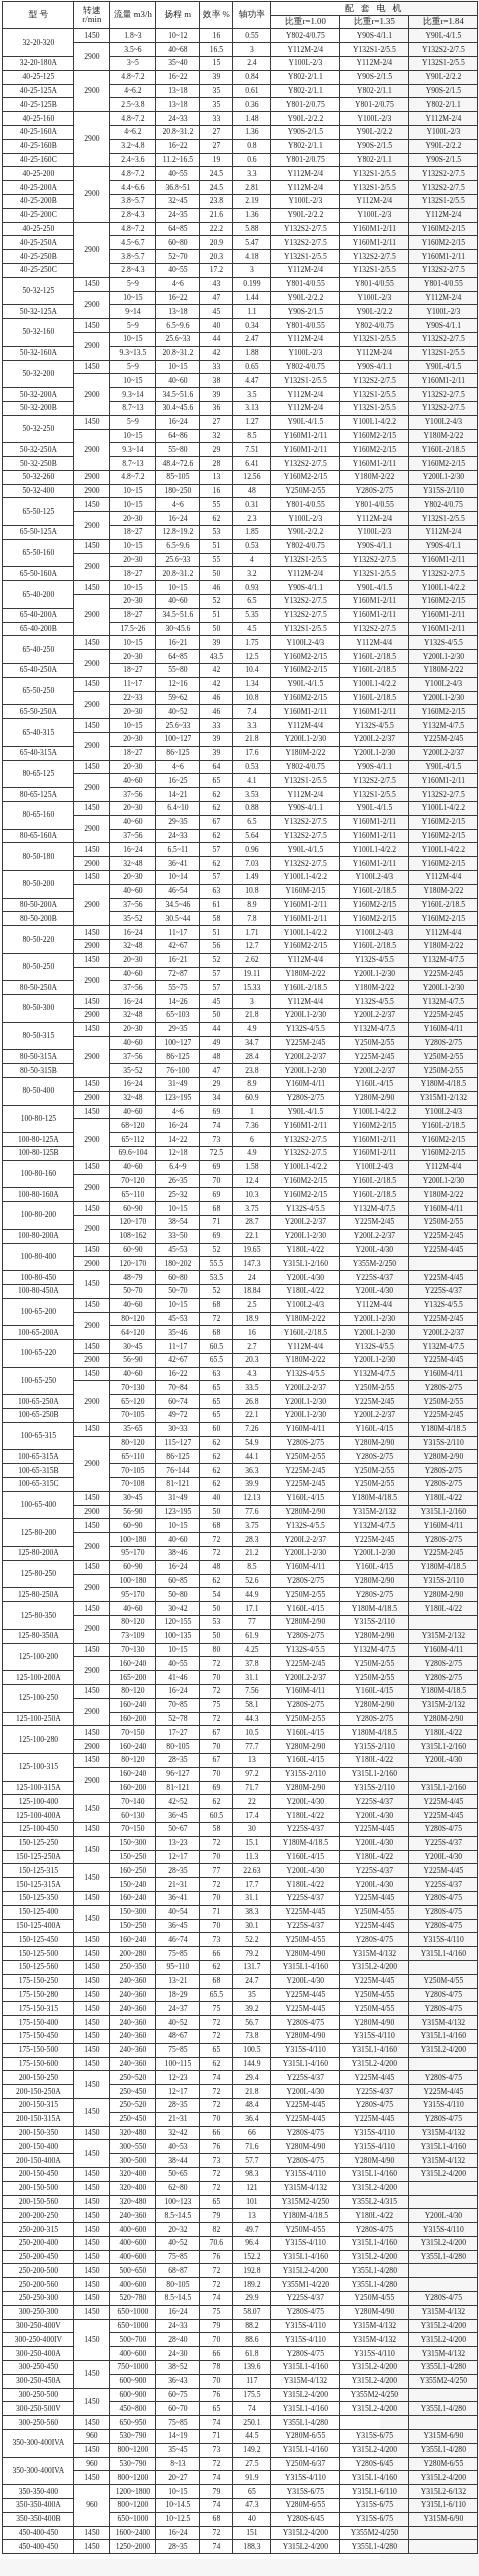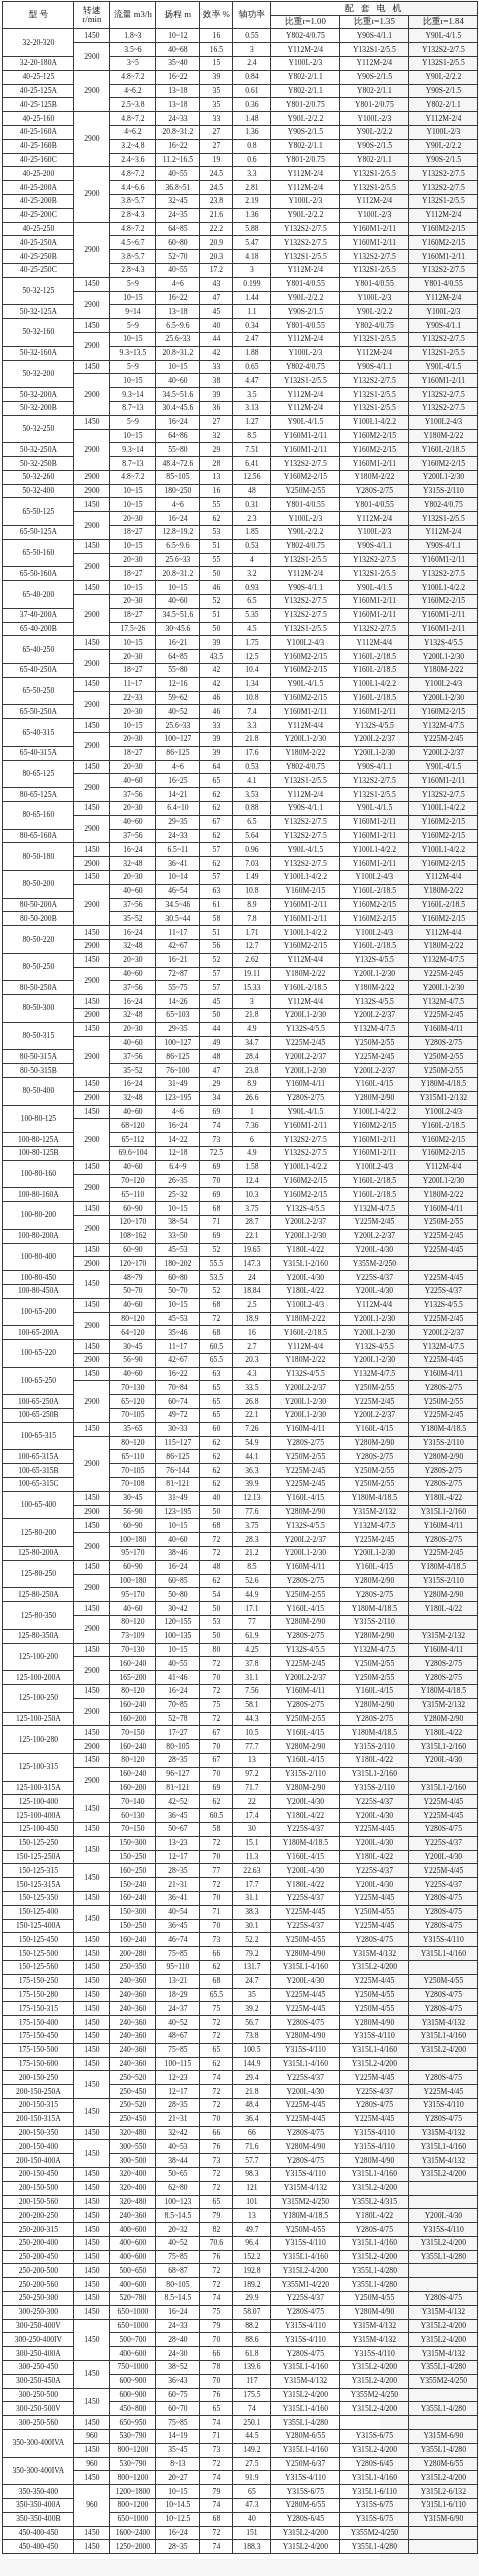--- a/index.html
+++ b/index.html
@@ -481,21 +481,21 @@
           <td rowspan="3">2900</td>
           <td>20~30</td>
           <td>40~60</td>
           <td>52</td>
           <td>6.5</td>
           <td>Y132S2-2/7.5</td>
           <td>Y160M1-2/11</td>
           <td>Y160M2-2/15</td>
         </tr>
         <tr>
-          <td>37-40-200A</td>
+          <td>65-40-200A</td>
           <td>18~27</td>
           <td>34.5~51.6</td>
           <td>51</td>
           <td>5.35</td>
           <td>Y132S2-2/7.5</td>
           <td>Y160M1-2/11</td>
           <td>Y160M1-2/11</td>
         </tr>
         <tr>
           <td>65-40-200B</td>
@@ -847,21 +847,21 @@
           <td>8.9</td>
           <td>Y160M-4/11</td>
           <td>Y160L-4/15</td>
           <td>Y180M-4/18.5</td>
         </tr>
         <tr>
           <td>2900</td>
           <td>32~48</td>
           <td>123~195</td>
           <td>34</td>
-          <td>26.6</td>
+          <td>60.9</td>
           <td>Y280S-2/75</td>
           <td>Y280M-2/90</td>
           <td>Y315M1-2/132</td>
         </tr>
         <tr>
           <td rowspan="2">100-80-125</td>
           <td>1450</td>
           <td>40~60</td>
           <td>4~6</td>
           <td>69</td>

